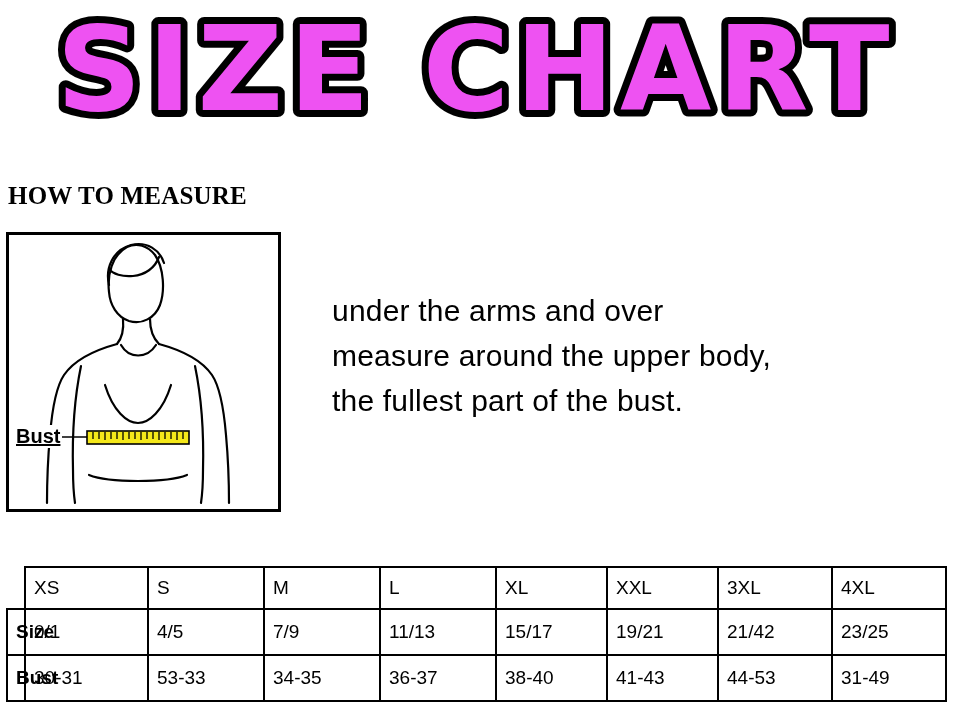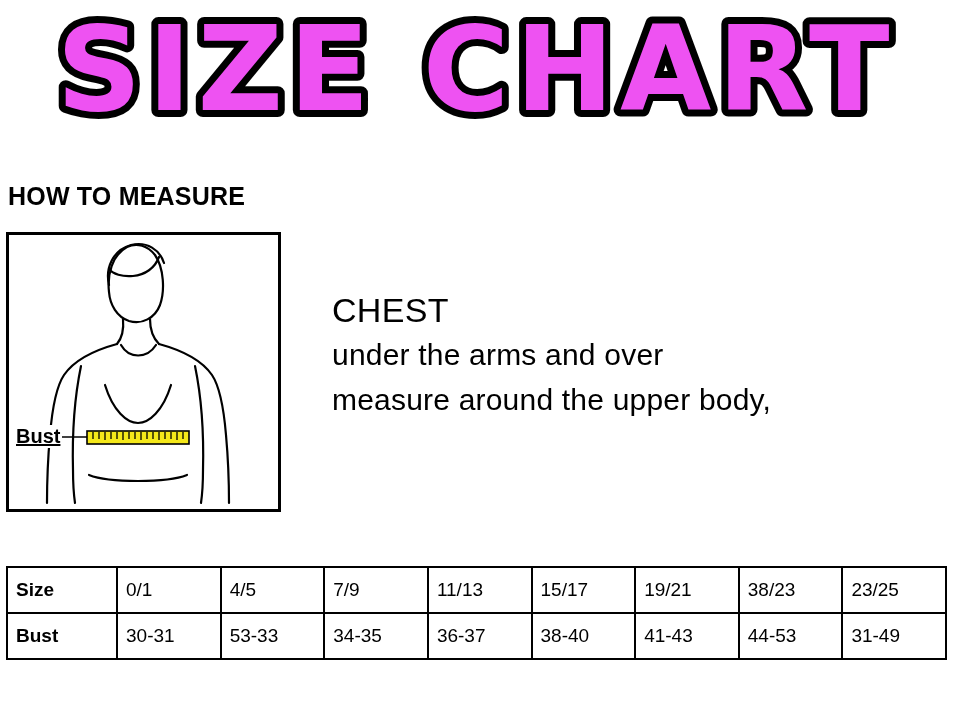--- a/index.html
+++ b/index.html
@@ -29,21 +29,21 @@
   }
 
   
   .how-to {
     position: absolute;
     left: 8px;
     top: 182px;
     font-size: 25px;
     font-weight: bold;
     letter-spacing: 0.2px;
-    font-family: Liberation Sans, sans-serif;
+    font-family: Liberation Serif, serif;
   }
 
   
   .figure-box {
     position: absolute;
     left: 6px;
     top: 232px;
     width: 275px;
     height: 280px;
     border: 3px solid #000;
@@ -182,36 +182,47 @@
         <line x1="174" y1="197" x2="174" y2="204"></line>
       </g>
     </g>
 
     <line x1="30" y1="202" x2="78" y2="202" stroke="#000000" stroke-width="1.6"></line>
   </svg>
 </div>
 <div class="bust-label">Bust</div>
 
 <div class="chest-block">
-  <div class="chest-heading">CHEST</div>
   <div class="chest-line">under the arms and over</div>
   <div class="chest-line">measure around the upper body,</div>
+  <div class="chest-line">the fullest part of the bust.</div>
 </div>
 
 <table class="size-table">
   <tbody>
+      <tr class="header-row">
+    <td class="corner"></td>
+    <td class="c-xs">XS</td>
+    <td class="c-s">S</td>
+    <td class="c-m">M</td>
+    <td class="c-l">L</td>
+    <td class="c-xl">XL</td>
+    <td class="c-xxl">XXL</td>
+    <td class="c-3xl">3XL</td>
+    <td class="c-4xl">4XL</td>
+  </tr>
   <tr>
     <td class="rowhead">Size</td>
     <td>0/1</td>
     <td>4/5</td>
     <td>7/9</td>
     <td>11/13</td>
     <td>15/17</td>
     <td>19/21</td>
-    <td>38/23</td>
+    <td>21/42</td>
     <td>23/25</td>
   </tr>
   <tr>
     <td class="rowhead">Bust</td>
     <td>30-31</td>
     <td>53-33</td>
     <td>34-35</td>
     <td>36-37</td>
     <td>38-40</td>
     <td>41-43</td>

